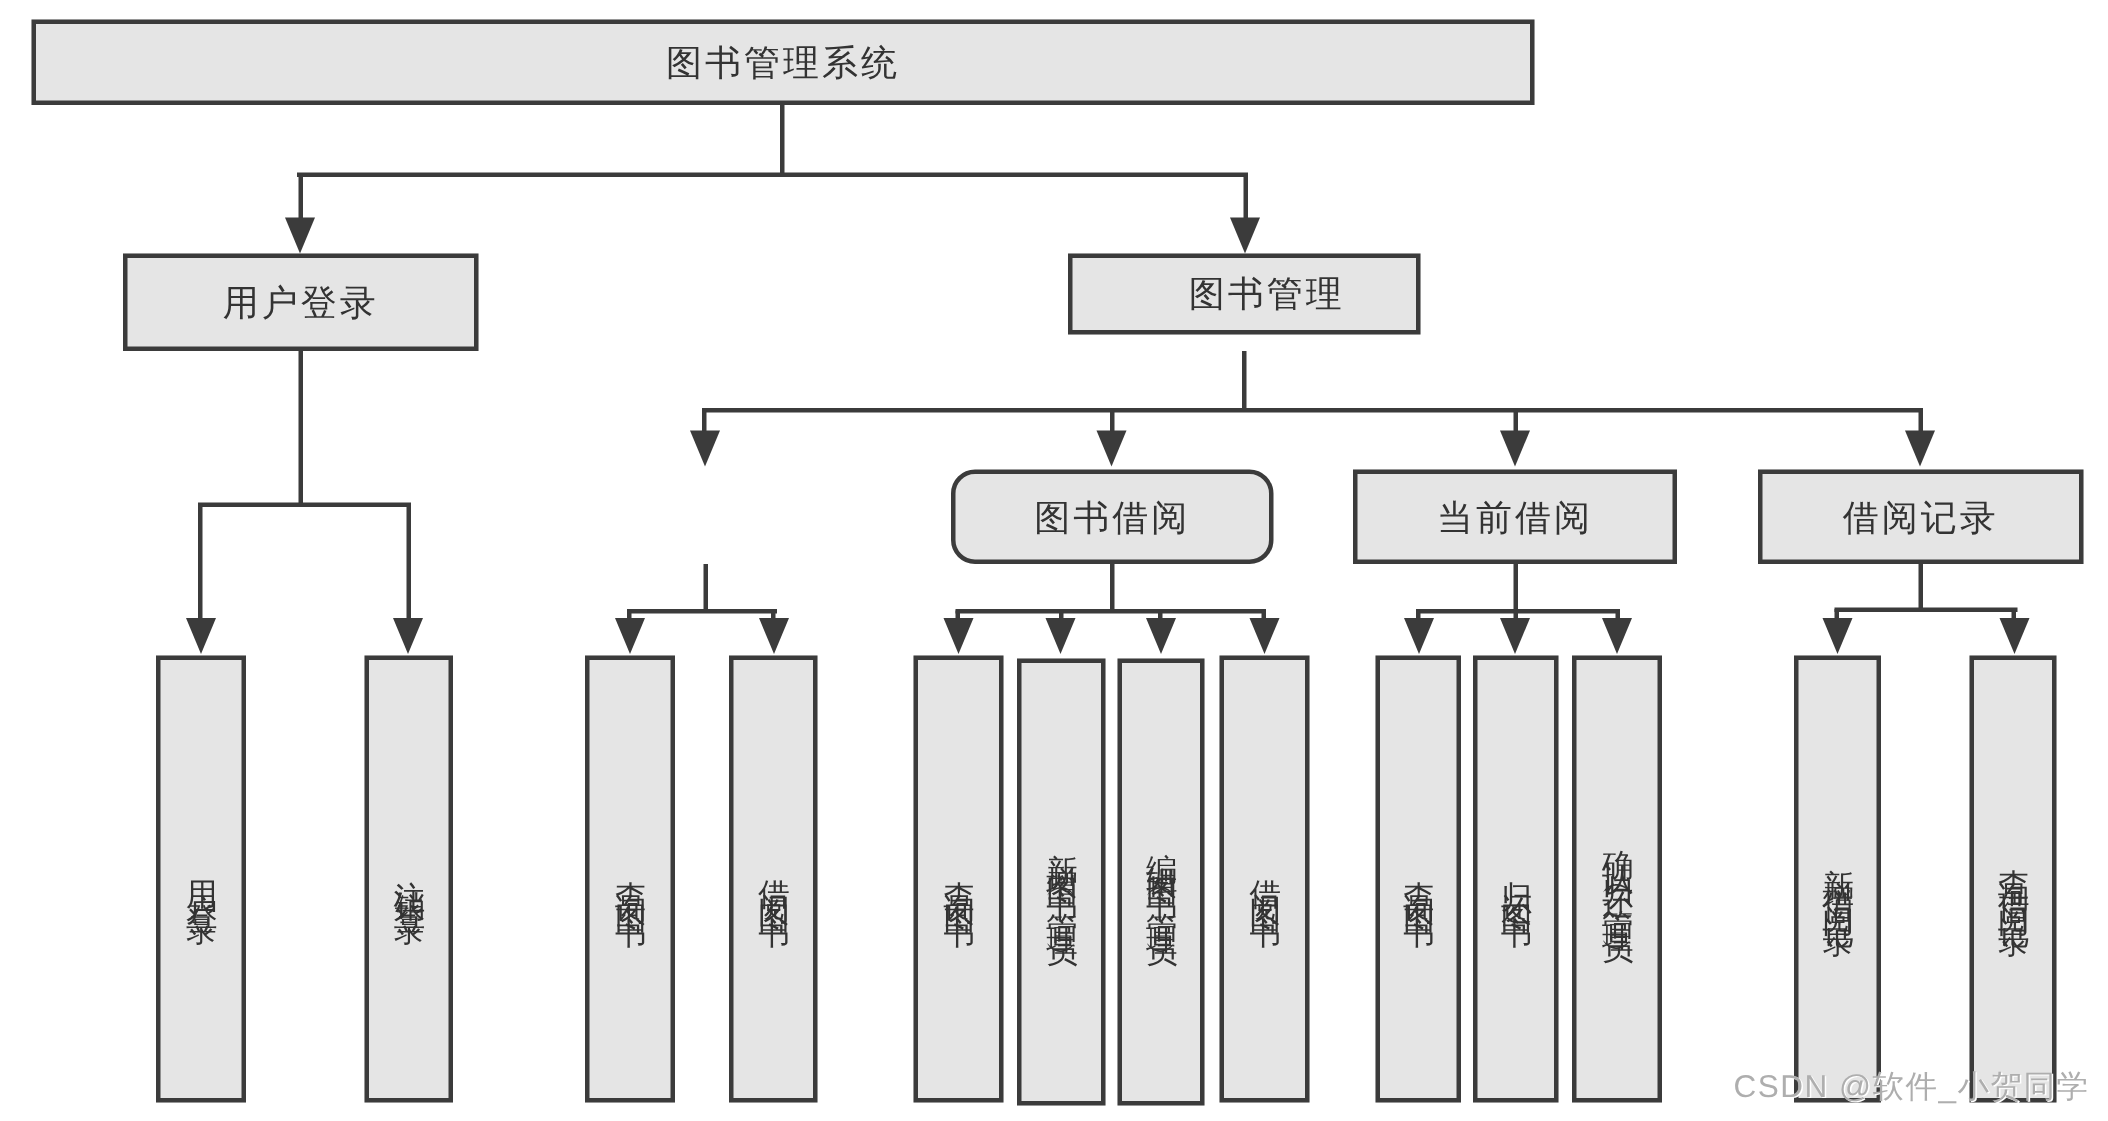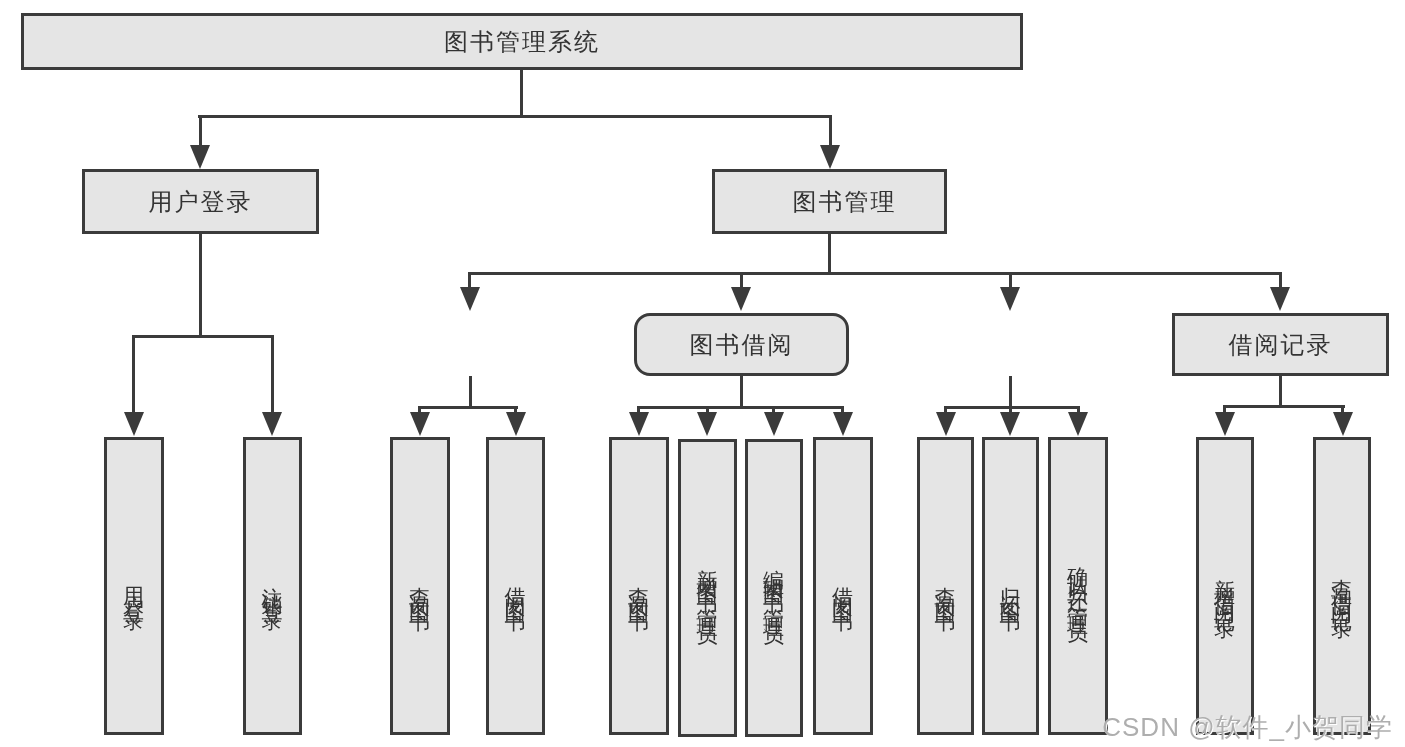--- a/index.html
+++ b/index.html
@@ -49,39 +49,40 @@
     width: 0;
     height: 0;
     border-left: 10px solid transparent;
     border-right: 10px solid transparent;
     border-top: 24px solid #3b3b3b;
   }
   .watermark {
     position: absolute;
     right: 12px;
     top: 710px;
-    font-size: 26px;
+    font-size: 21px;
     color: #aeaeae;
     letter-spacing: 1px;
     text-shadow: 1px 1px 0 #ffffff;
     z-index: 10;
     white-space: nowrap;
   }
 </style>
 </head>
 <body>
 
 <div id="canvas">
 
   <div class="box" style="left:21px; top:13px; width:1002px; height:57px;">图书管理系统</div>
 
   <div class="box" style="left:82px; top:169px; width:237px; height:65px;">用户登录</div>
-  <div class="box" style="left:712px; top:169px; width:235px; height:65px;padding-left:30px;">图书管理</div>
+  <div class="box" style="left:712px; top:169px; width:235px; height:54px;padding-left:30px;">图书管理</div>
 
   <div class="box" style="left:634px; top:313px; width:215px; height:63px;border-radius:16px;">图书借阅</div>
+  <div class="box" style="left:902px; top:313px; width:216px; height:63px;">当前借阅</div>
   <div class="box" style="left:1172px; top:313px; width:217px; height:63px;">借阅记录</div>
 
   <div class="box vbox" style="left:104px; top:437px; width:60px; height:298px;">用户登录</div>
   <div class="box vbox" style="left:243px; top:437px; width:59px; height:298px;">注销登录</div>
 
   <div class="box vbox" style="left:390px; top:437px; width:60px; height:298px;">查询图书</div>
   <div class="box vbox" style="left:486px; top:437px; width:59px; height:298px;">借阅图书</div>
 
   <div class="box vbox" style="left:609px; top:437px; width:60px; height:298px;">查询图书</div>
   <div class="box vbox" style="left:678px; top:439px; width:59px; height:298px;">新增图书（管理员）</div>

